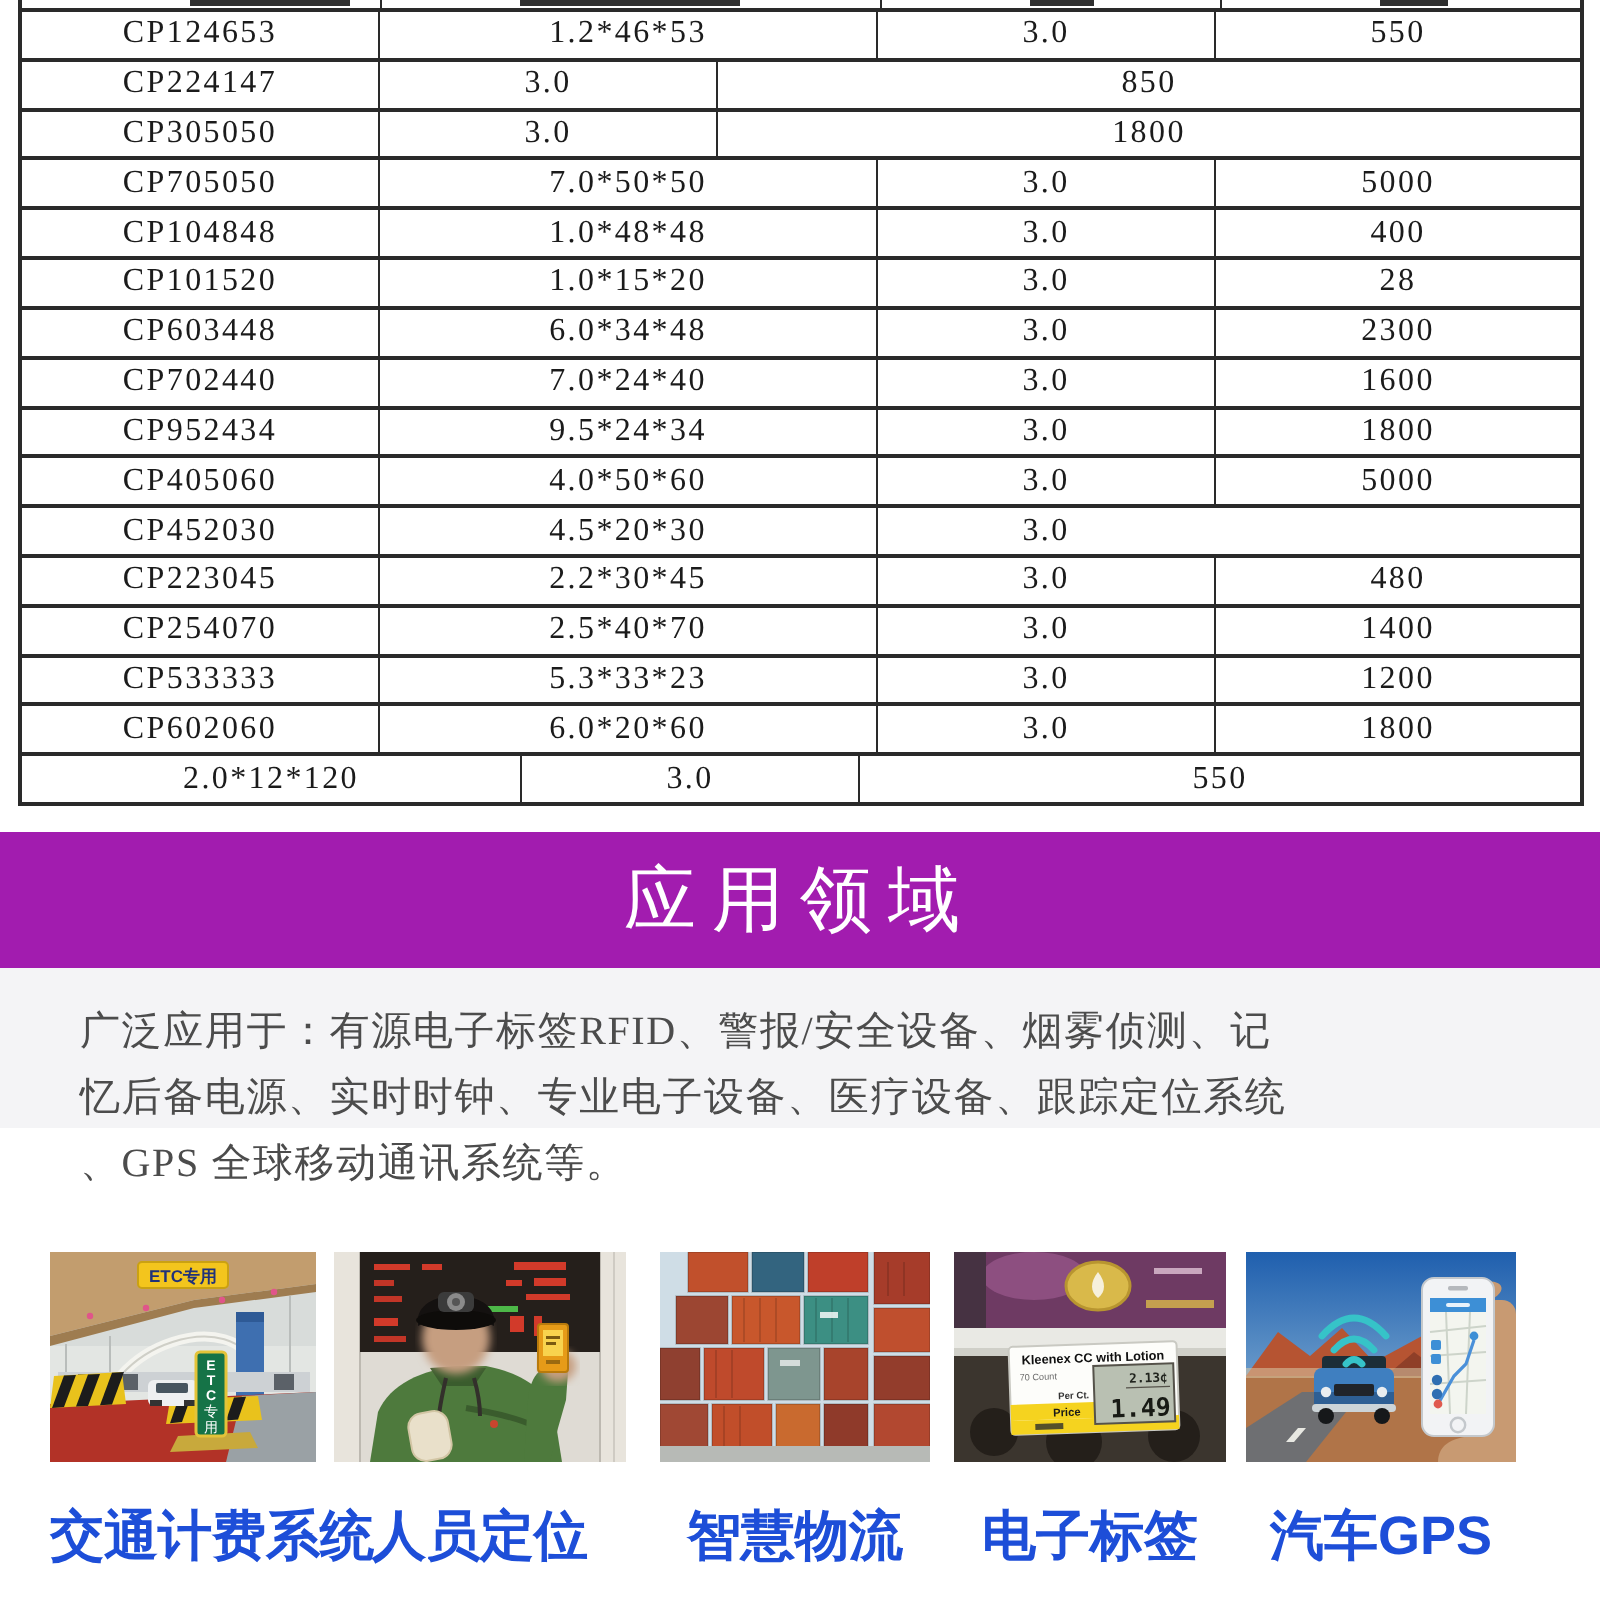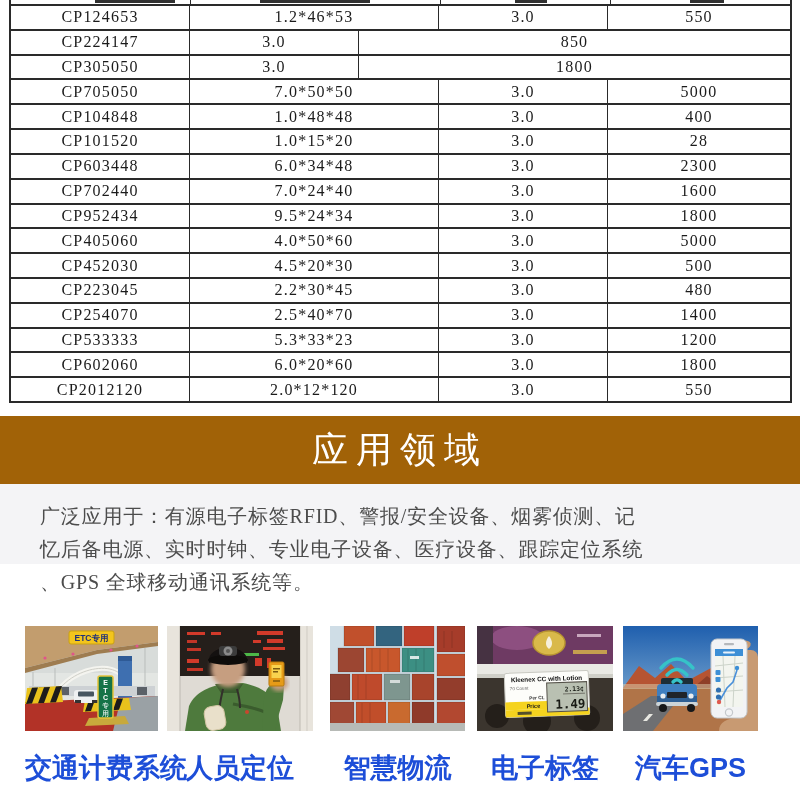--- a/index.html
+++ b/index.html
@@ -120,21 +120,20 @@
       <div class="t-cell w1">CP405060</div>
       <div class="t-cell w2">4.0*50*60</div>
       <div class="t-cell w3">3.0</div>
       <div class="t-cell w4">5000</div>
     </div>
 
     <div class="t-row">
       <div class="t-cell w1">CP452030</div>
       <div class="t-cell w2">4.5*20*30</div>
       <div class="t-cell w3">3.0</div>
-      <div class="t-cell w4">500</div>
     </div>
 
     <div class="t-row">
       <div class="t-cell w1">CP223045</div>
       <div class="t-cell w2">2.2*30*45</div>
       <div class="t-cell w3">3.0</div>
       <div class="t-cell w4">480</div>
     </div>
 
     <div class="t-row">
@@ -152,29 +151,28 @@
     </div>
 
     <div class="t-row">
       <div class="t-cell w1">CP602060</div>
       <div class="t-cell w2">6.0*20*60</div>
       <div class="t-cell w3">3.0</div>
       <div class="t-cell w4">1800</div>
     </div>
 
     <div class="t-row">
-      <div class="t-cell w1">CP2012120</div>
       <div class="t-cell w2">2.0*12*120</div>
       <div class="t-cell w3">3.0</div>
       <div class="t-cell w4">550</div>
     </div>
   </div>
   </div>
 
-  <div class="banner" style="background: #a16207;">
+  <div class="banner" style="background: #a21caf;">
     <div class="banner-title">应用领域</div>
   </div>
 
   <div class="desc-band" style="background: rgb(244, 244, 246);"></div>
   <div class="desc-text">
     <div>广泛应用于：有源电子标签RFID、警报/安全设备、烟雾侦测、记</div>
     <div>忆后备电源、实时时钟、专业电子设备、医疗设备、跟踪定位系统</div>
     <div>、GPS 全球移动通讯系统等。</div>
   </div>
 

